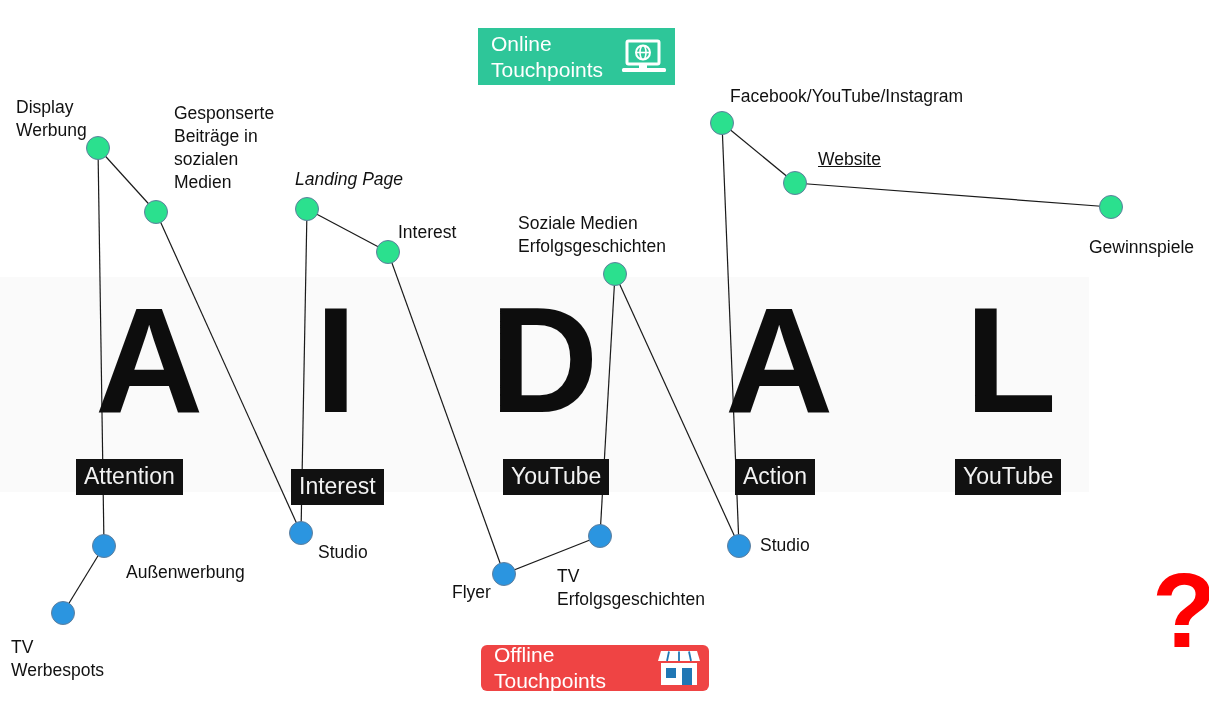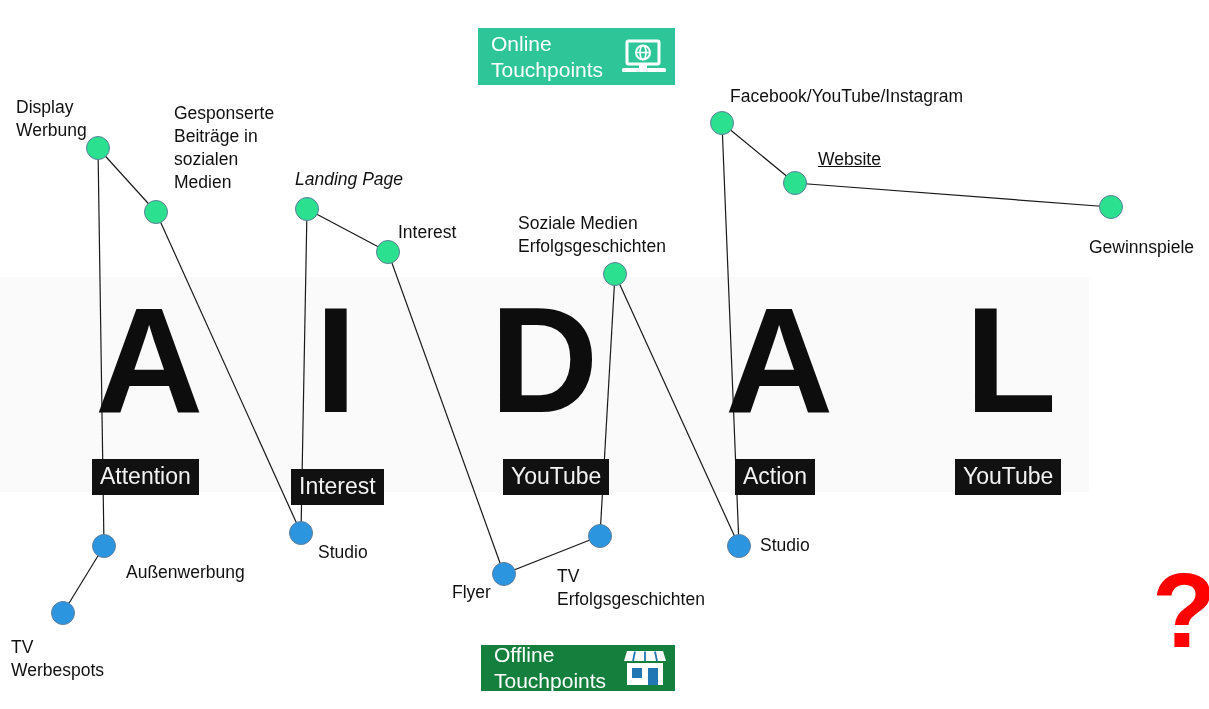--- a/index.html
+++ b/index.html
@@ -137,21 +137,21 @@
   </svg>
 
   <div id="letters-layer">
       <div class="aidal-letter" style="left: 95px; top: 285px;">A</div>
       <div class="aidal-letter" style="left: 315px; top: 285px;">I</div>
       <div class="aidal-letter" style="left: 490px; top: 285px;">D</div>
       <div class="aidal-letter" style="left: 725px; top: 285px;">A</div>
       <div class="aidal-letter" style="left: 965px; top: 285px;">L</div>
     </div>
   <div id="stages-layer">
-      <div class="stage-chip" style="left: 76px; top: 459px; margin-left: 16px;">Attention</div>
+      <div class="stage-chip" style="left: 76px; top: 459px;">Attention</div>
       <div class="stage-chip" style="left: 291px; top: 459px; margin-top: 10px;">Interest</div>
       <div class="stage-chip" style="left: 503px; top: 459px;">YouTube</div>
       <div class="stage-chip" style="left: 735px; top: 459px;">Action</div>
       <div class="stage-chip" style="left: 955px; top: 459px;">YouTube</div>
     </div>
   <div id="nodes-layer">
       <div class="node green" style="left: 98px; top: 148px;"></div>
       <div class="node green" style="left: 156px; top: 212px;"></div>
       <div class="node blue" style="left: 104px; top: 546px;"></div>
       <div class="node blue" style="left: 63px; top: 613px;"></div>
@@ -198,21 +198,21 @@
         <rect x="6" y="4" width="32" height="23" rx="1.5" fill="none" stroke="#ffffff" stroke-width="3"></rect>
         <circle cx="22" cy="15.5" r="7" fill="none" stroke="#ffffff" stroke-width="2"></circle>
         <ellipse cx="22" cy="15.5" rx="3" ry="7" fill="none" stroke="#ffffff" stroke-width="1.6"></ellipse>
         <line x1="15" y1="15.5" x2="29" y2="15.5" stroke="#ffffff" stroke-width="1.6"></line>
         <rect x="1" y="31" width="44" height="4" rx="1.5" fill="#ffffff"></rect>
         <rect x="18" y="27.5" width="8" height="3.5" fill="#ffffff"></rect>
       </svg>
     </span>
   </div>
 
-  <div class="badge" id="badge-offline" style="left: 481px; top: 645px; width: 194px; height: 46px; background: #15803d;">
+  <div class="badge" id="badge-offline" style="left: 481px; top: 645px; width: 228px; height: 46px; background: #ef4444; border-radius: 6px;">
     <span class="badge-text">Offline
 Touchpoints</span>
     <span class="badge-icon">
       <svg width="44" height="40" viewBox="0 0 44 40" aria-hidden="true">
         <path d="M4 3 H40 L43 13 H1 Z" fill="#ffffff"></path>
         <line x1="12" y1="3.5" x2="10" y2="13" stroke="#2077B4" stroke-width="1.8"></line>
         <line x1="22" y1="3.5" x2="22" y2="13" stroke="#2077B4" stroke-width="1.8"></line>
         <line x1="32" y1="3.5" x2="34" y2="13" stroke="#2077B4" stroke-width="1.8"></line>
         <rect x="4" y="15" width="36" height="22" fill="#ffffff"></rect>
         <rect x="9" y="20" width="10" height="10" fill="#2077B4"></rect>

